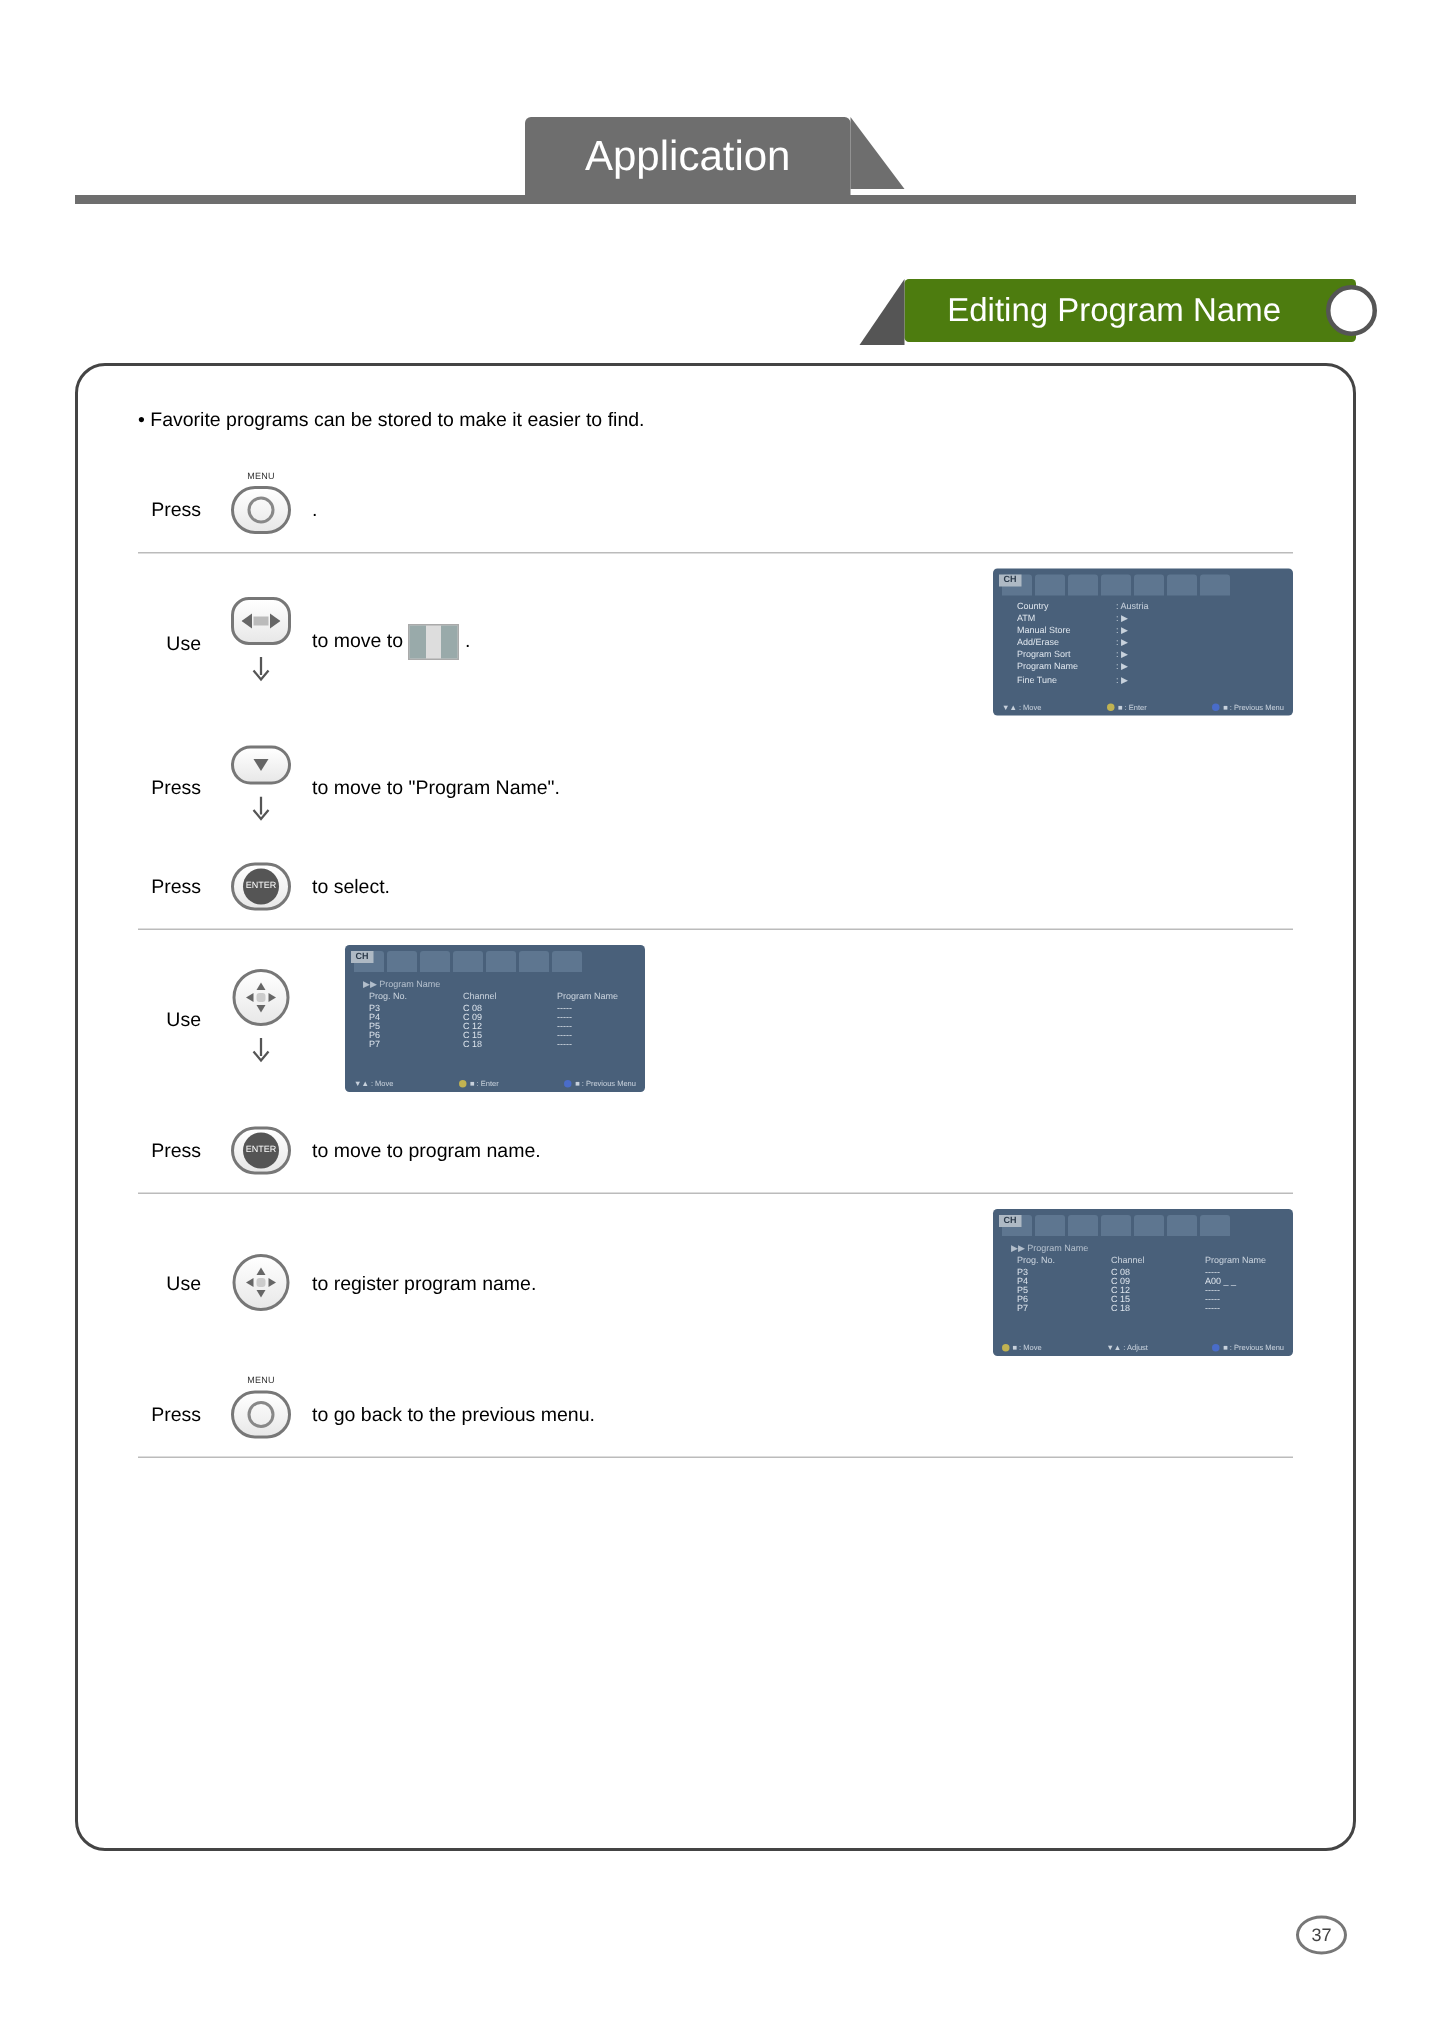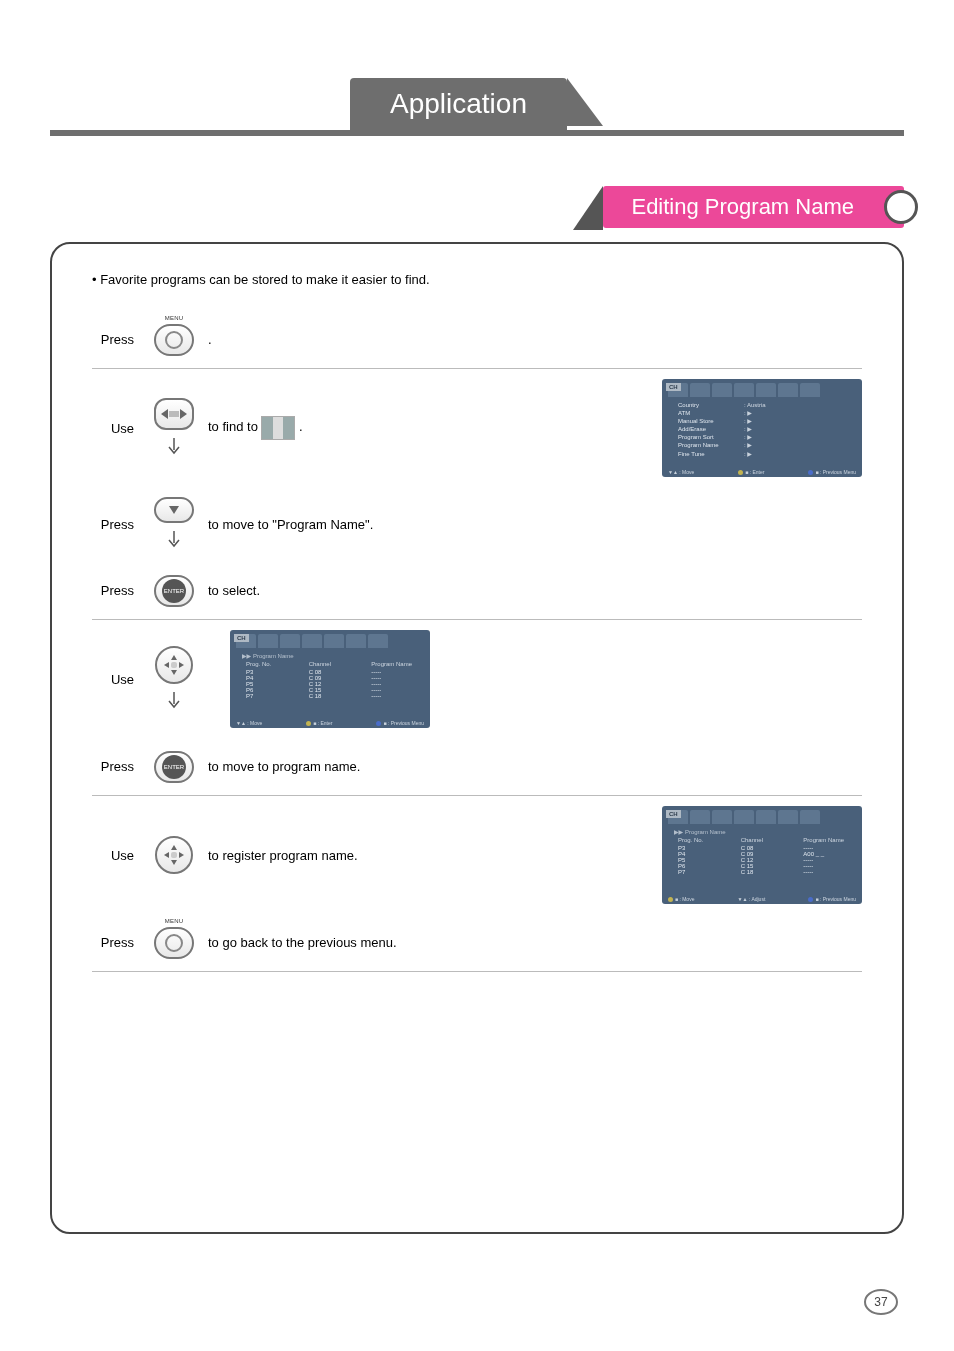--- a/index.html
+++ b/index.html
@@ -11,21 +11,21 @@
     font-size: 28px; padding: 10px 40px; border-top-left-radius: 4px; border-top-right-radius: 4px;
     margin-left: 300px; position: relative;
   }
   .tab::after {
     content: ""; position: absolute; right: -36px; top: 0; width: 0; height: 0;
     border-bottom: 48px solid #6e6e6e; border-right: 36px solid transparent;
   }
   .tab-stripe { height: 6px; background: #6e6e6e; width: 100%; }
   .section-title-wrap { margin-top: 50px; position: relative; height: 44px; }
   .section-title {
-    position: absolute; right: 0; top: 0; background: #ec4899; color: #fff;
+    position: absolute; right: 0; top: 0; background: #4d7c0f; color: #fff;
     font-size: 22px; padding: 8px 50px 8px 28px; border-radius: 3px;
   }
   .section-title::before {
     content:""; position:absolute; left:-30px; top:0; width:0; height:0;
     border-bottom: 44px solid #555; border-left: 30px solid transparent;
   }
   .knob {
     position: absolute; right: -14px; top: 4px; width: 34px; height: 34px;
     border: 3px solid #555; border-radius: 50%; background: #fff;
   }
@@ -82,21 +82,21 @@
   .osd .row .r { flex:1; text-align:left; padding-left:6px; opacity:.85; }
   .osd .foot { position:absolute; bottom:2px; left:6px; right:6px; display:flex; justify-content:space-between; font-size:5px; opacity:.85; }
   .osd .foot .dot { width:5px; height:5px; border-radius:50%; display:inline-block; margin-right:2px; vertical-align:middle; }
   .osd .foot .dot.y { background:#d7c24a; }
   .osd .foot .dot.b { background:#4a6fd7; }
   .osd .cols { display:flex; font-size:6px; gap:10px; margin-left:10px; }
   .osd .cols .c { flex:1; }
   .osd .hdr { font-size:6px; opacity:.85; margin-bottom:2px; }
   .osd .sub { font-size:6px; opacity:.7; margin:2px 0 2px 6px; }
   .page-num {
-    position:absolute; right:56px; bottom:36px; width:34px; height:26px;
+    position:absolute; right:56px; bottom:48px; width:34px; height:26px;
     border:2px solid #777; border-radius:50%; display:flex; align-items:center; justify-content:center;
     font-size:12px; color:#444;
   }
 </style>
 </head>
 <body>
 
 <div class="page">
 
   <div class="tab-bar">
@@ -136,21 +136,21 @@
                   <rect x="8" y="4" width="10" height="6" fill="#bbb"></rect>
                   <polygon points="26,7 19,2 19,12" fill="#666"></polygon>
                 </svg>
             </div>
             <span class="down-link"><svg viewBox="0 0 16 18">
                   <path d="M8 0v12M3 9l5 6 5-6" stroke="#555" stroke-width="1.5" fill="none"></path>
                 </svg></span>
           </div>
         </div>
         <div class="col-desc">
-          <span>to find to </span>
+          <span>to move to </span>
           <span class="flag-icon"></span>
           <span> .</span>
         </div>
         <div class="col-screen" rowspan="2">
           <div class="osd">
             <span class="ch">CH</span>
             <div class="tabstrip">
                 <span class="t"></span>
                 <span class="t"></span>
                 <span class="t"></span>

